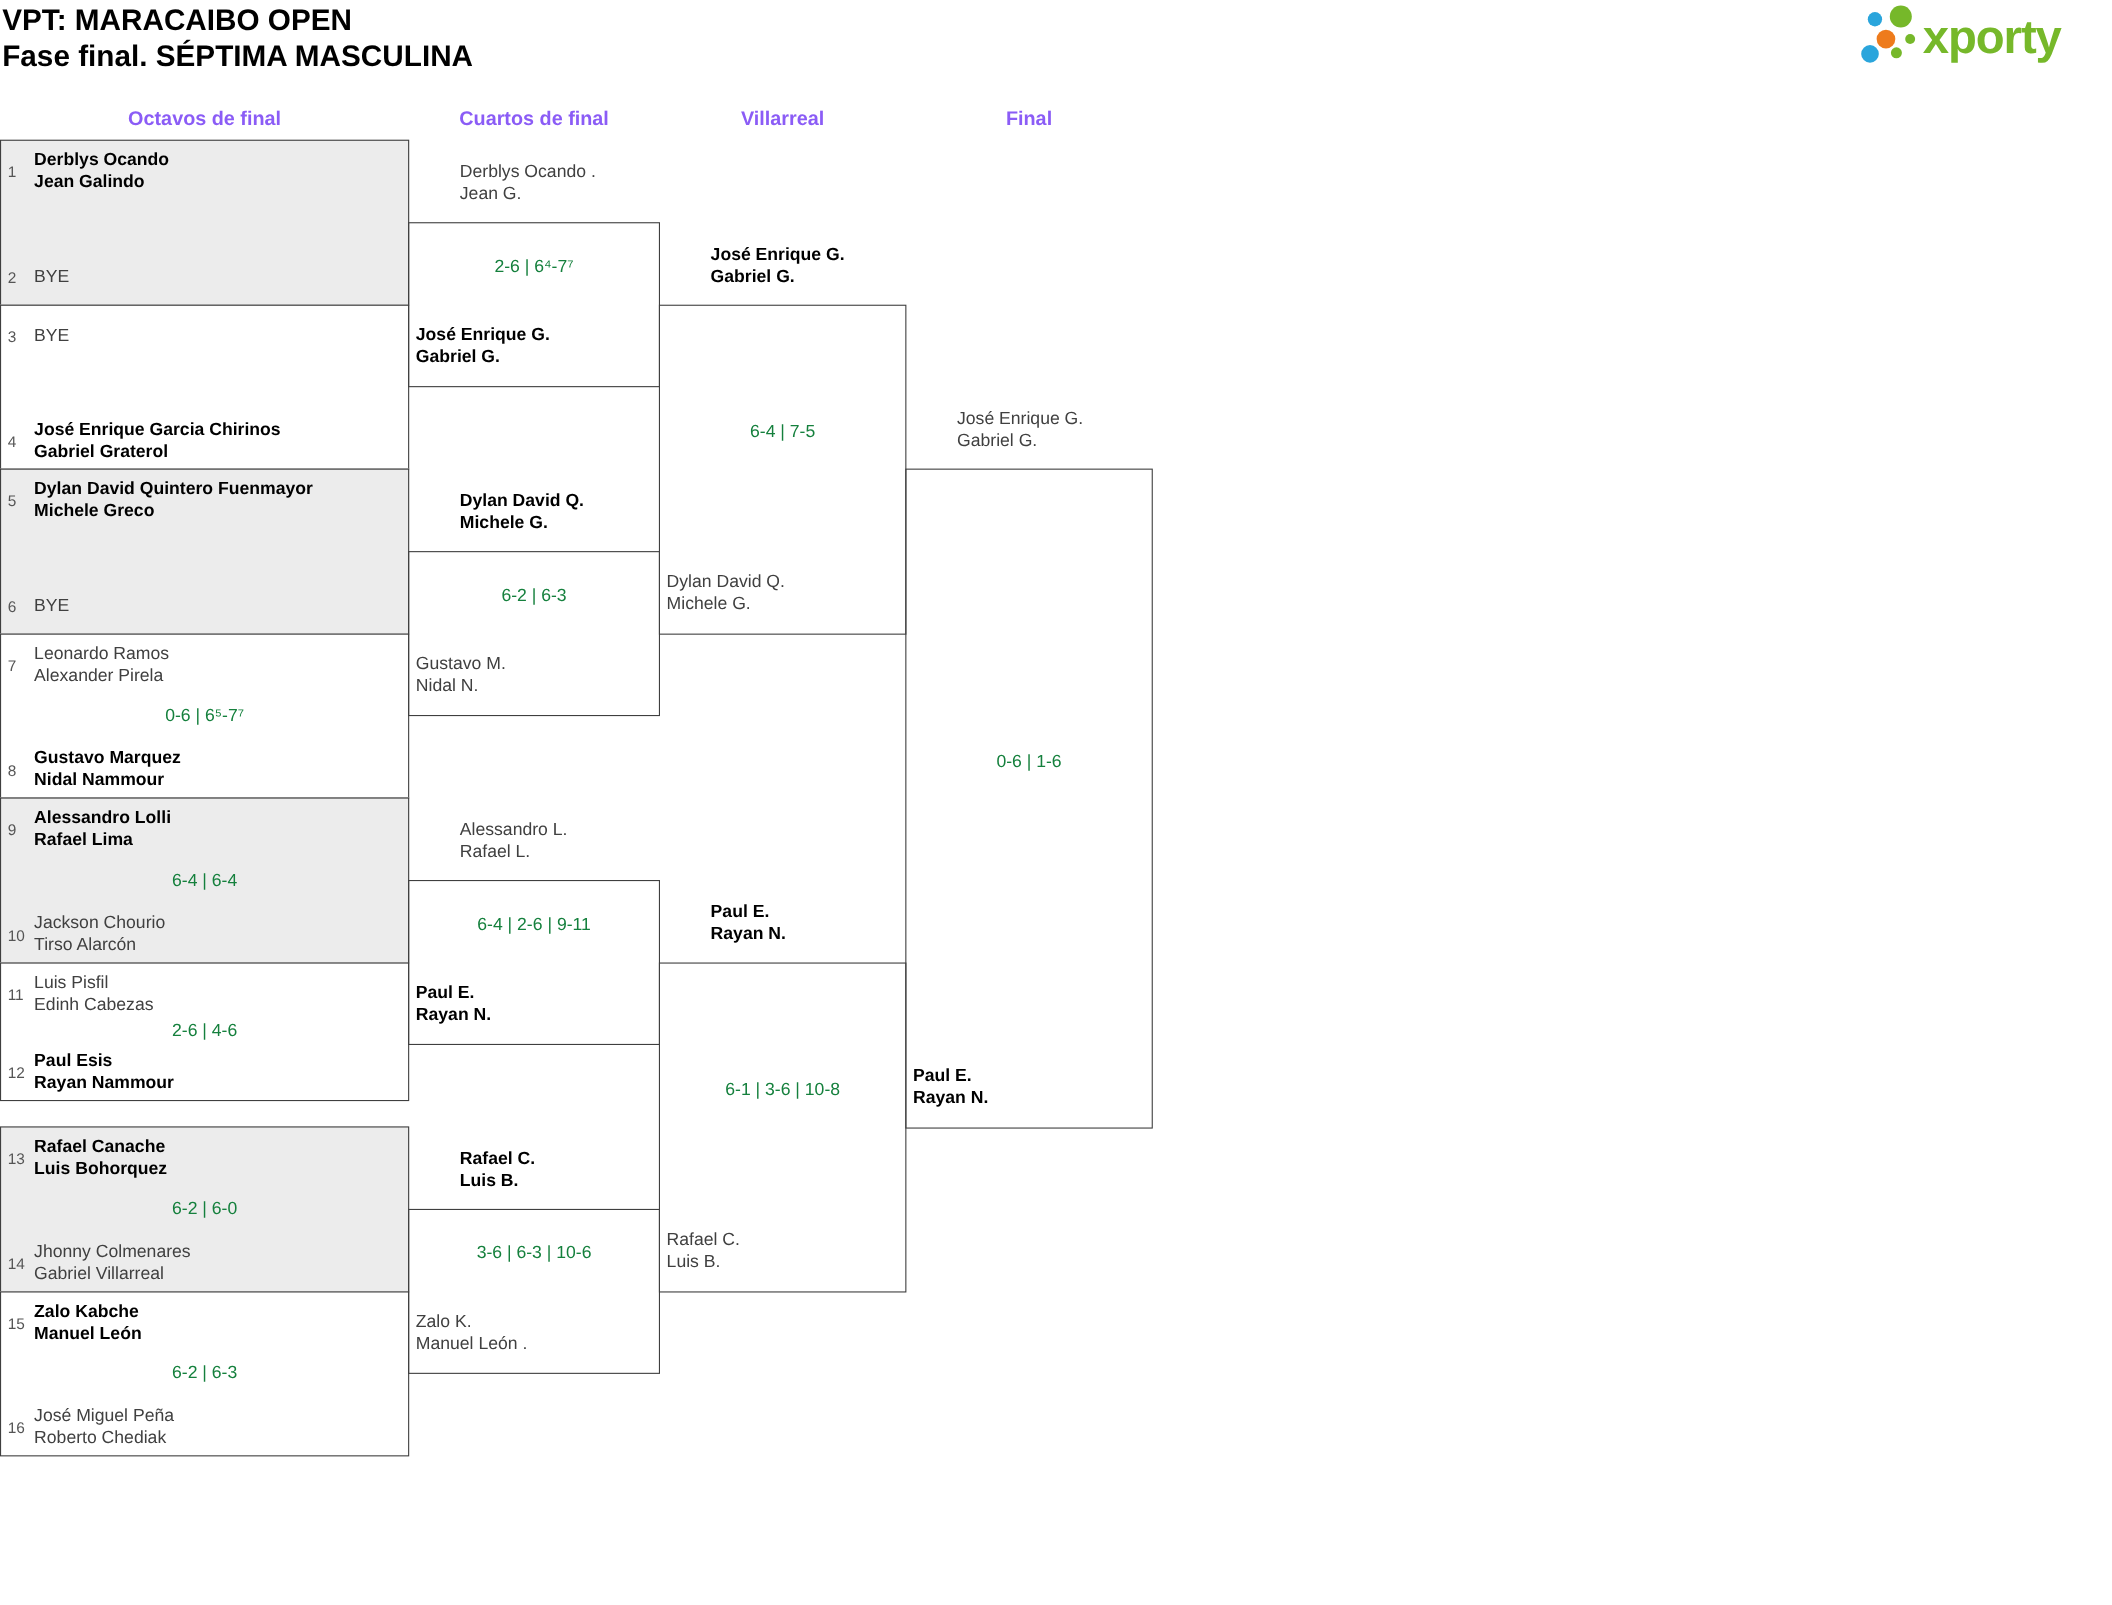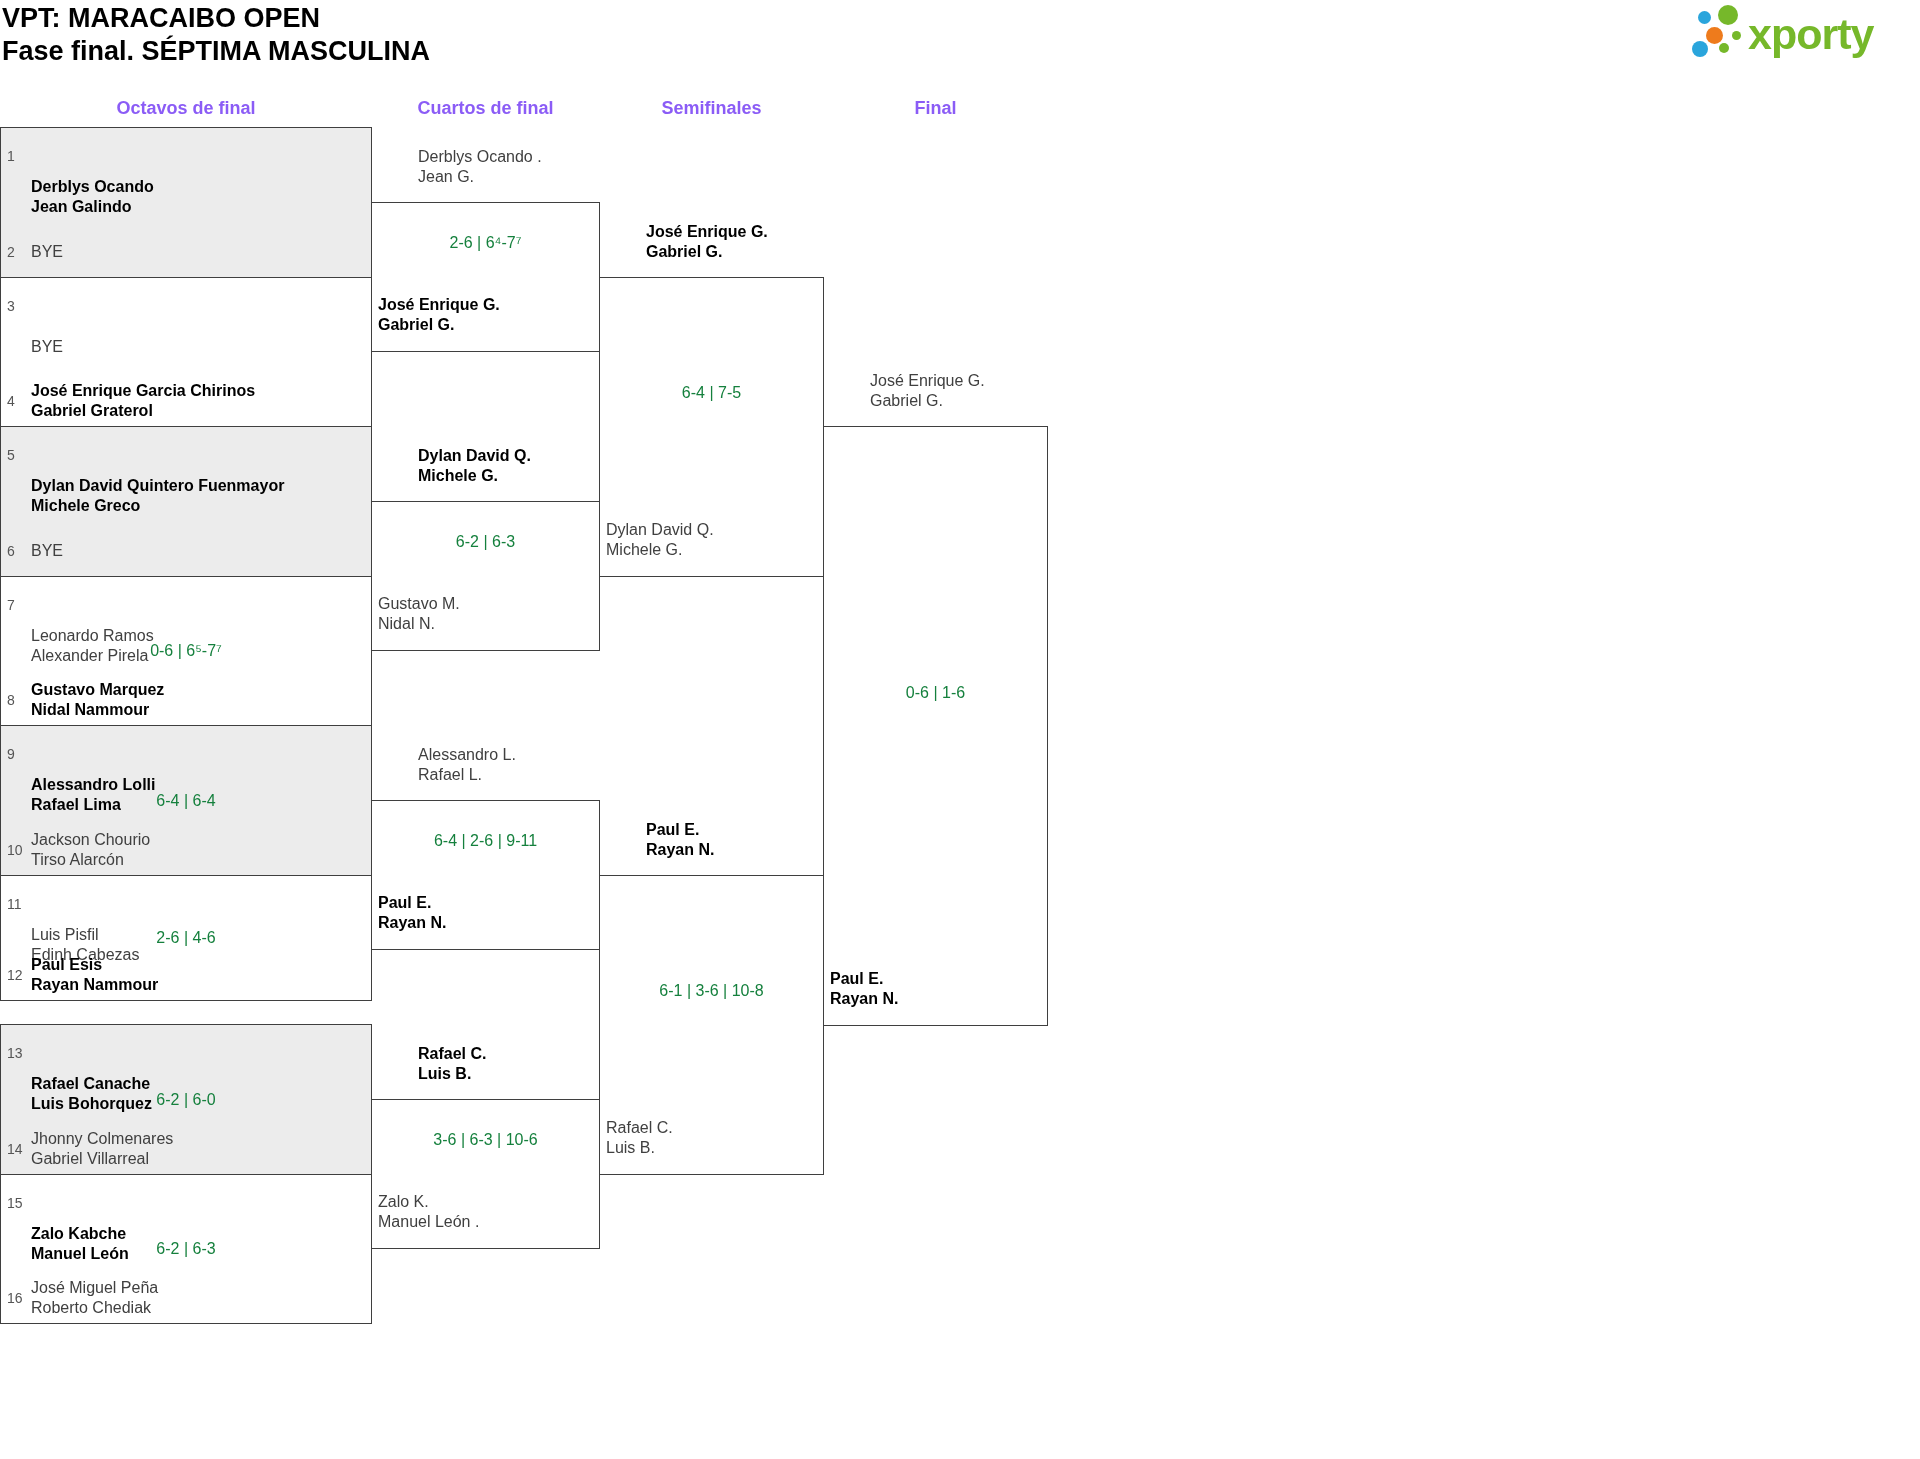--- a/index.html
+++ b/index.html
@@ -37,21 +37,21 @@
   .sf{left:599px;width:225px;background:transparent;}
   .fin{left:823px;width:225px;background:transparent;}
 
   .seed{position:absolute;left:6px;width:22px;font-size:14px;color:#555;
         display:flex;flex-direction:column;justify-content:center;}
   .seed-top{top:8px;height:39px;}
   .seed-bottom{bottom:6px;height:39px;}
 
   .team{position:absolute;left:30px;right:8px;font-size:16px;line-height:19.5px;
         display:flex;flex-direction:column;justify-content:center;}
-  .team-top{top:8px;height:39px;margin-top:41px;}
+  .team-top{top:8px;height:39px;}
   .team-bottom{bottom:6px;height:39px;}
 
   .plabel{position:absolute;left:6px;width:215px;font-size:16px;line-height:19.5px;}
   .plabel-top{bottom:calc(100% + 17px);margin-left:40px;}
   .plabel-bottom{bottom:17px;}
 
   .bold{font-weight:700;color:#000;}
 
   .score{position:absolute;left:0;right:0;height:20px;line-height:20px;text-align:center;
          font-size:16px;color:#15803d;}
@@ -75,21 +75,21 @@
     <span class="dot d2"></span>
     <span class="dot d3"></span>
     <span class="dot d4"></span>
     <span class="dot d5"></span>
     <span class="dot d6"></span>
     <span class="wordmark">xporty</span>
   </a>
 
   <div class="rh rh-oct">Octavos de final</div>
   <div class="rh rh-qf">Cuartos de final</div>
-  <div class="rh rh-sf">Semifinales</div>
+  <div class="rh rh-sf">Villarreal</div>
   <div class="rh rh-f">Final</div>
 
   <div class="match oct shaded" style="top:127px;height:151px">
     <div class="seed seed-top">1</div>
     <div class="team team-top bold">
       <div>Derblys Ocando</div>
       <div>Jean Galindo</div>
     </div>
     <div class="score"></div>
     <div class="seed seed-bottom">2</div>

